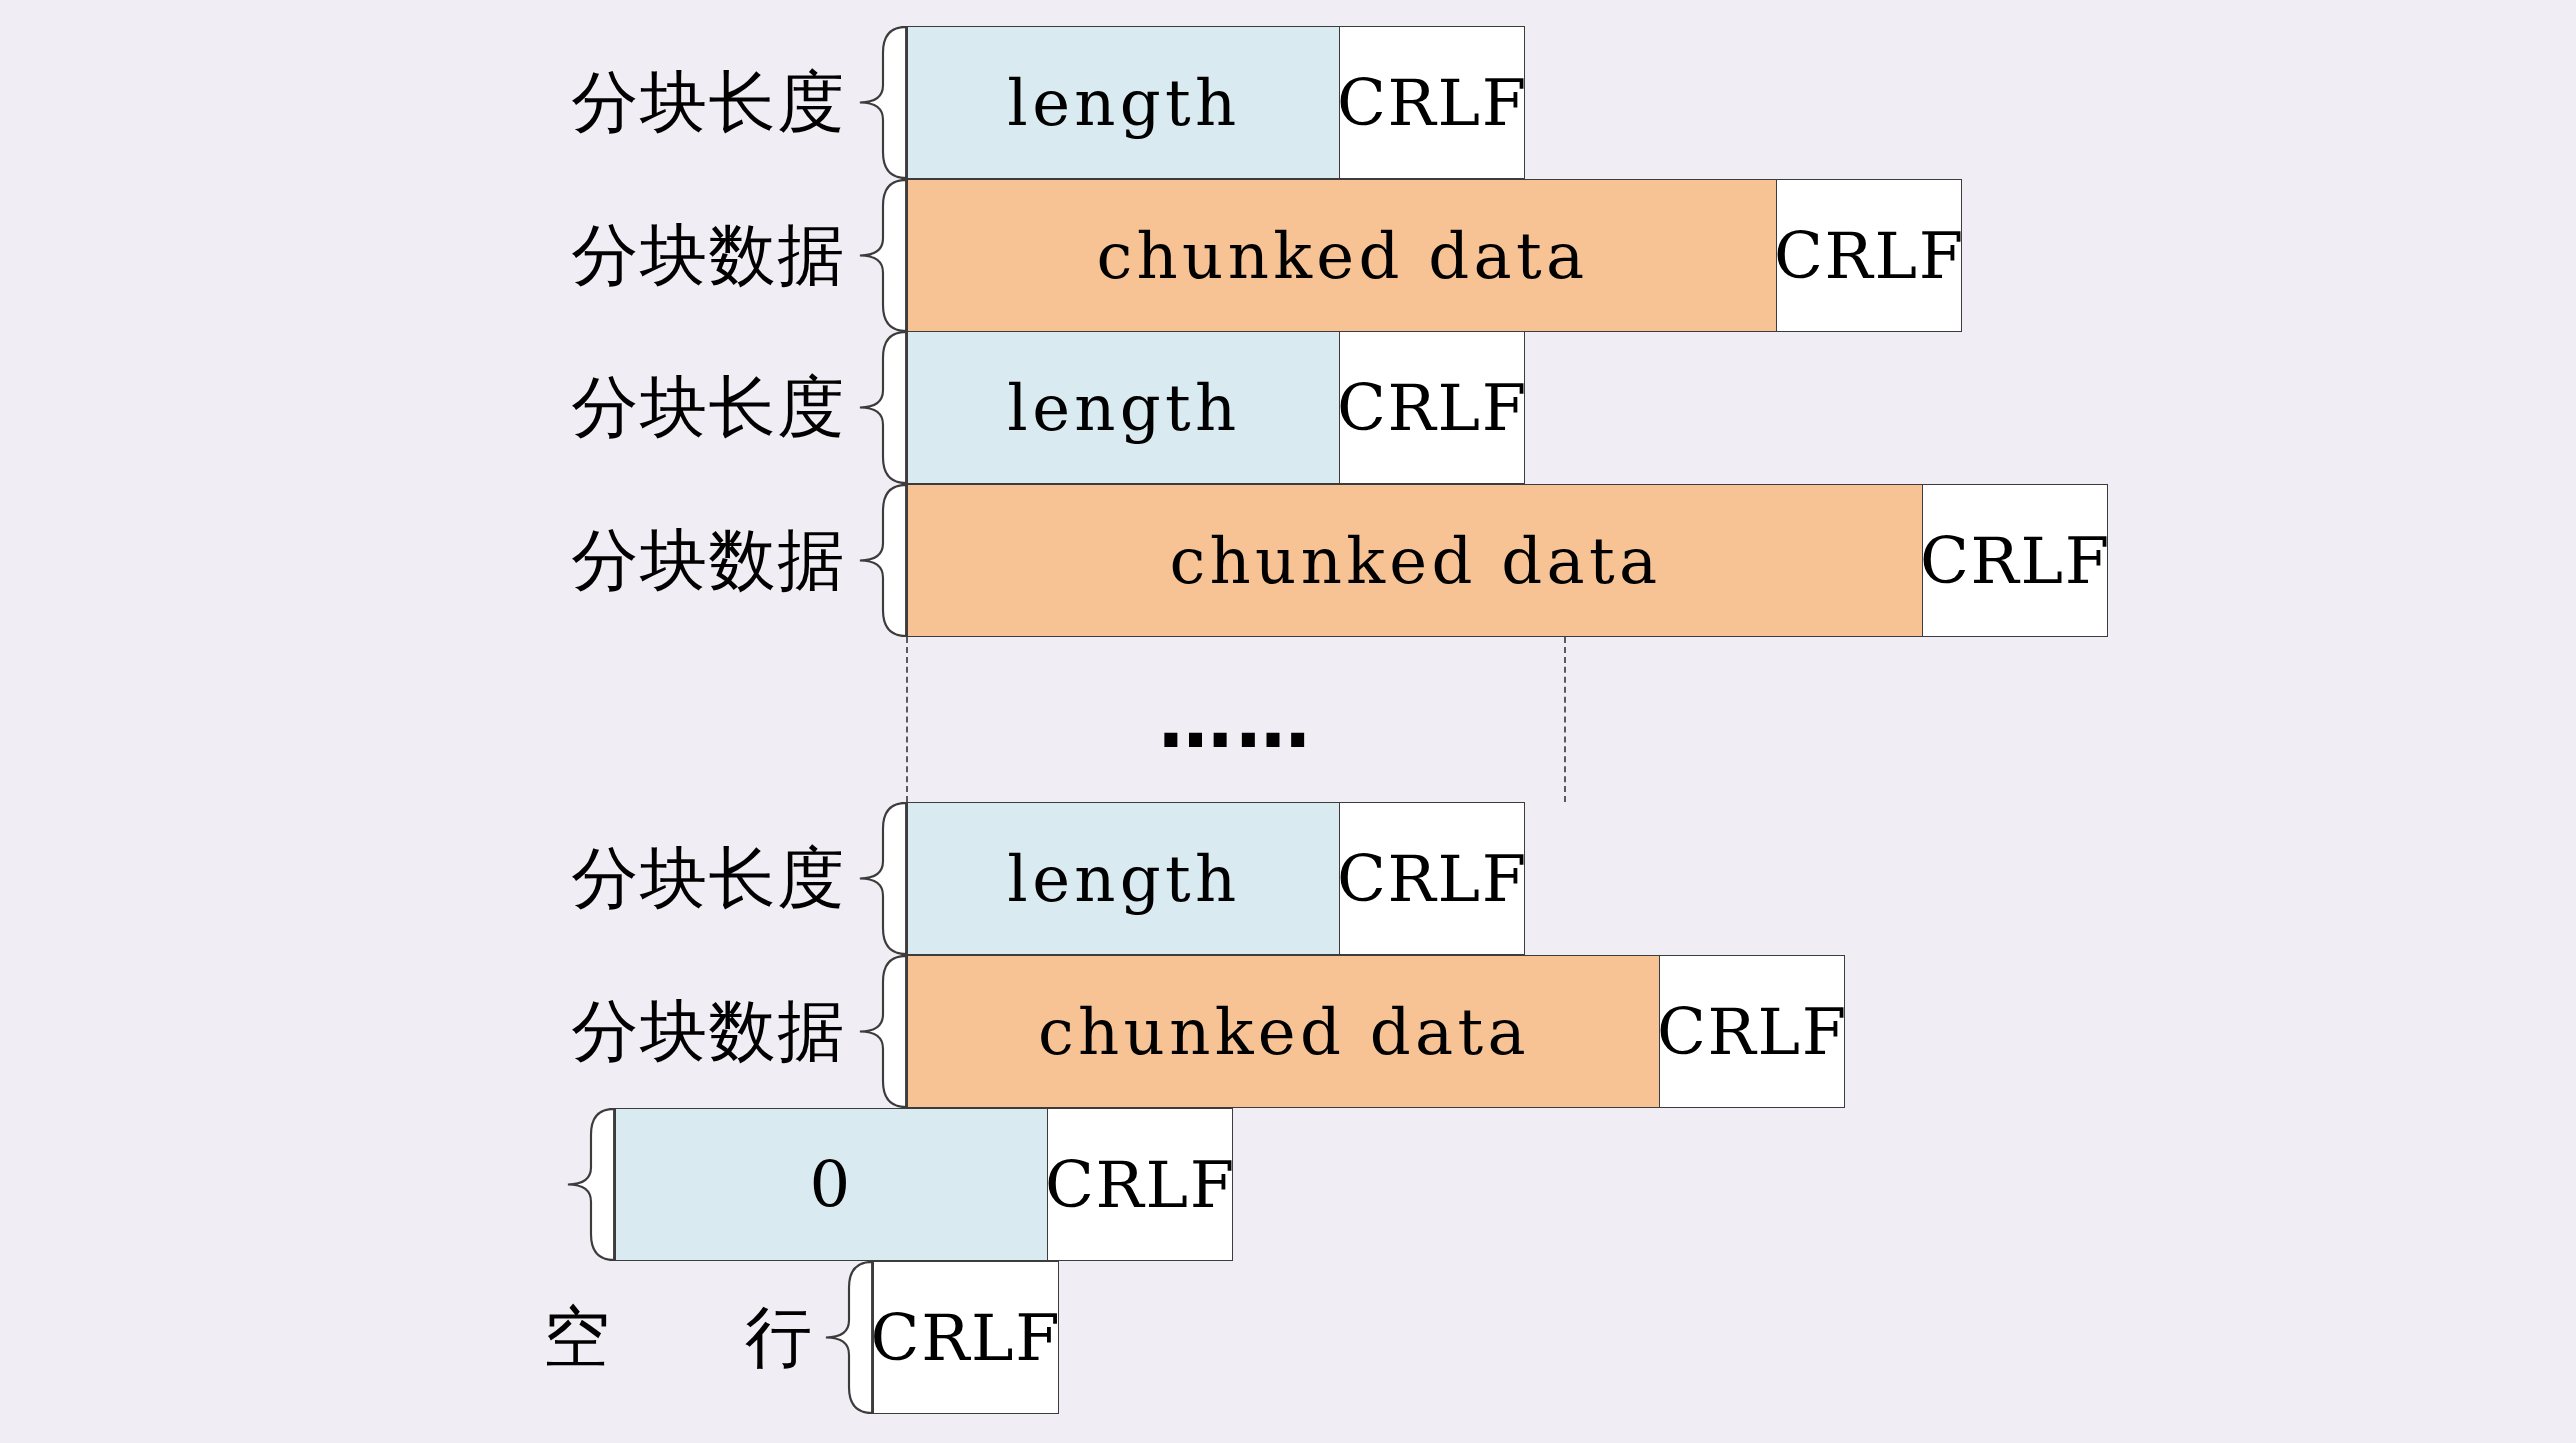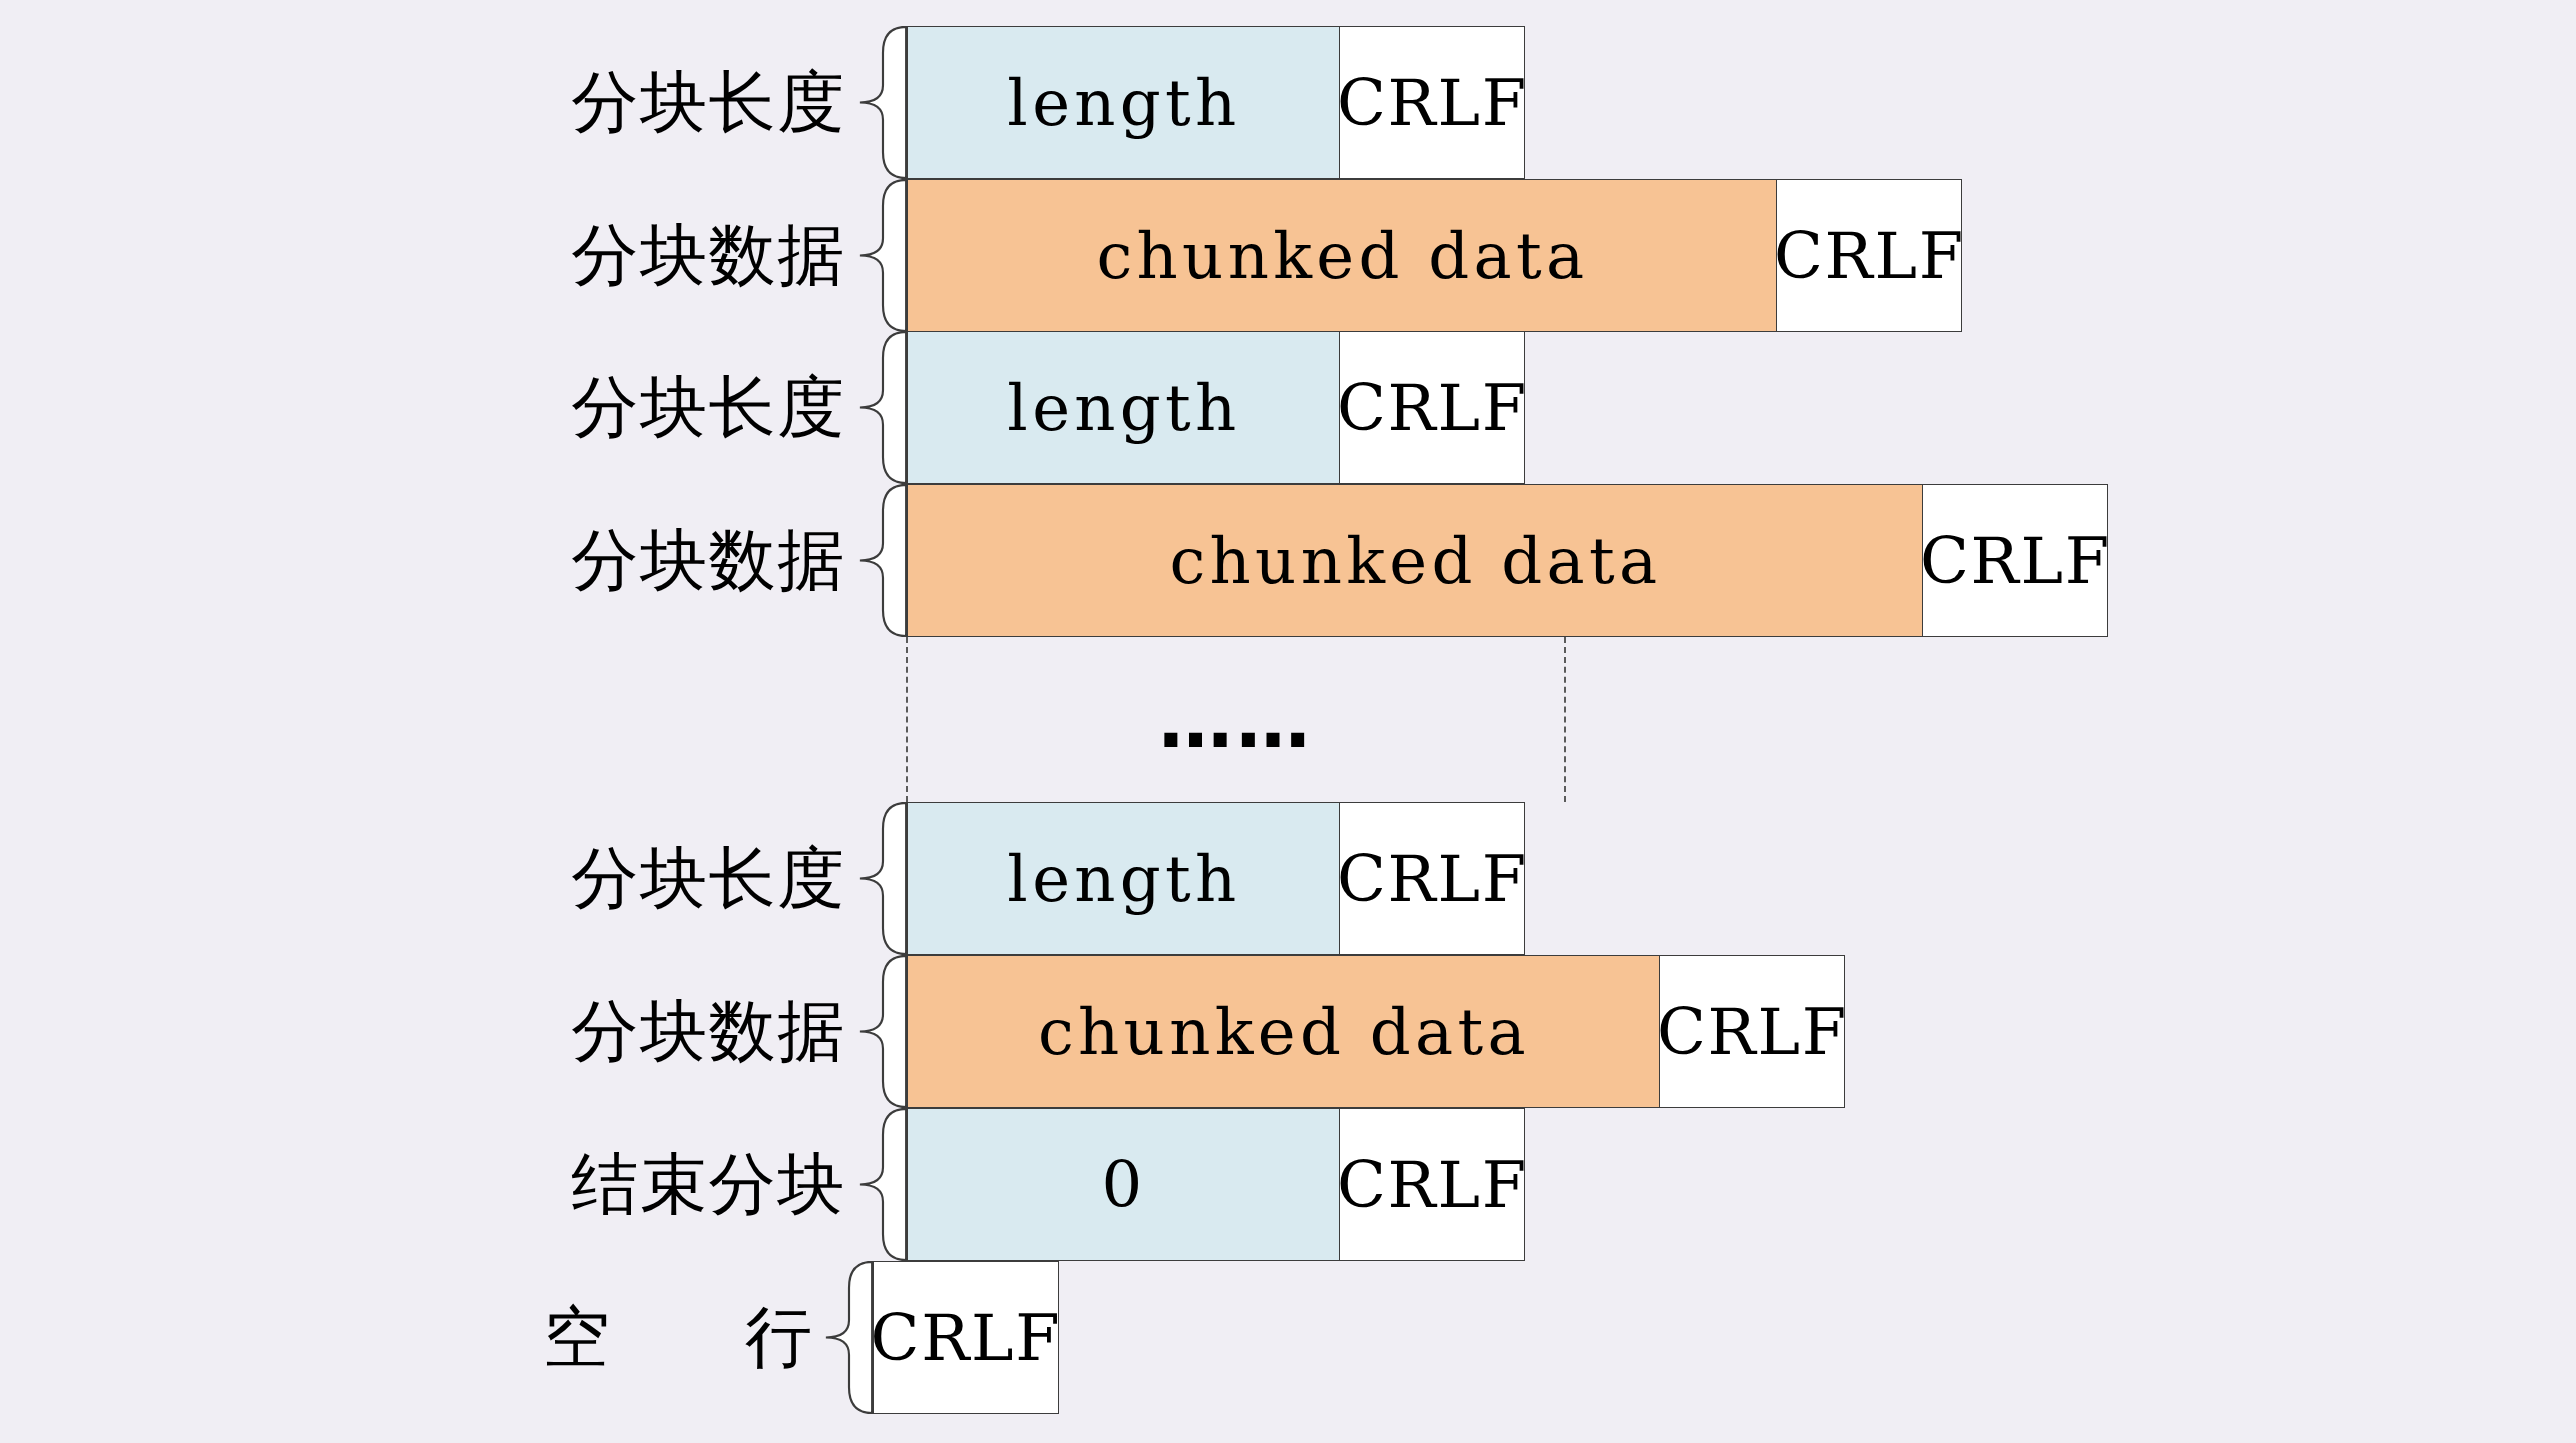--- a/index.html
+++ b/index.html
@@ -106,21 +106,20 @@
 <div class="row row-6">
   <div class="label">分块数据</div>
   <svg class="brace" viewBox="0 0 56 178" preserveAspectRatio="none">
       <path d="M55 1 Q28 1 28 31 L28 69 Q28 89 1 89 Q28 89 28 109 L28 147 Q28 177 55 177 L55 1 Z" fill="#ffffff" stroke="#3c3c3c" stroke-width="2.5"></path>
     </svg>
   <div class="cell cell-data">chunked data</div>
   <div class="cell cell-crlf">CRLF</div>
 </div>
 
 <div class="row row-7">
-  <div class="label">结束分块</div>
   <svg class="brace" viewBox="0 0 56 178" preserveAspectRatio="none">
       <path d="M55 1 Q28 1 28 31 L28 69 Q28 89 1 89 Q28 89 28 109 L28 147 Q28 177 55 177 L55 1 Z" fill="#ffffff" stroke="#3c3c3c" stroke-width="2.5"></path>
     </svg>
   <div class="cell cell-zero">0</div>
   <div class="cell cell-crlf">CRLF</div>
 </div>
 
 <div class="row row-8">
   <div class="label label-spread">空　行</div>
   <svg class="brace" viewBox="0 0 56 178" preserveAspectRatio="none">

